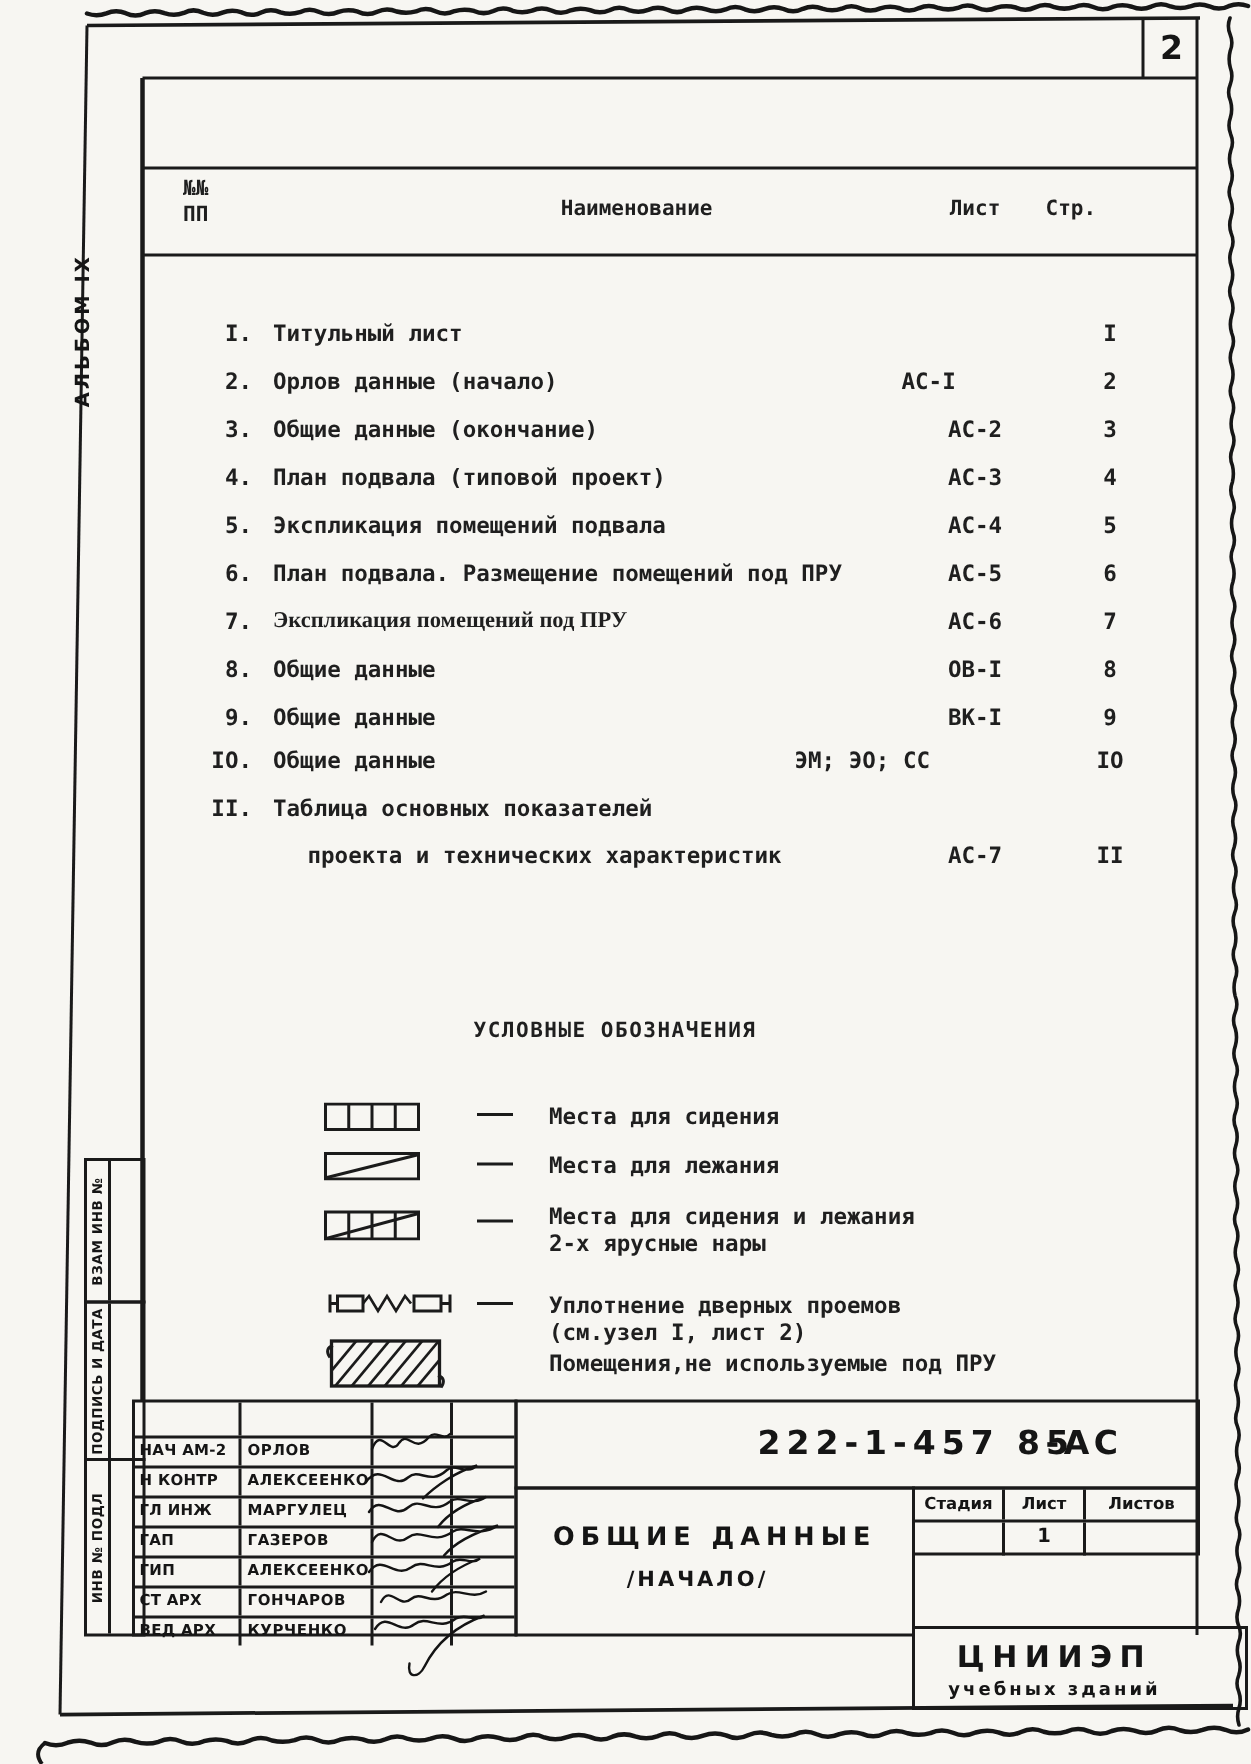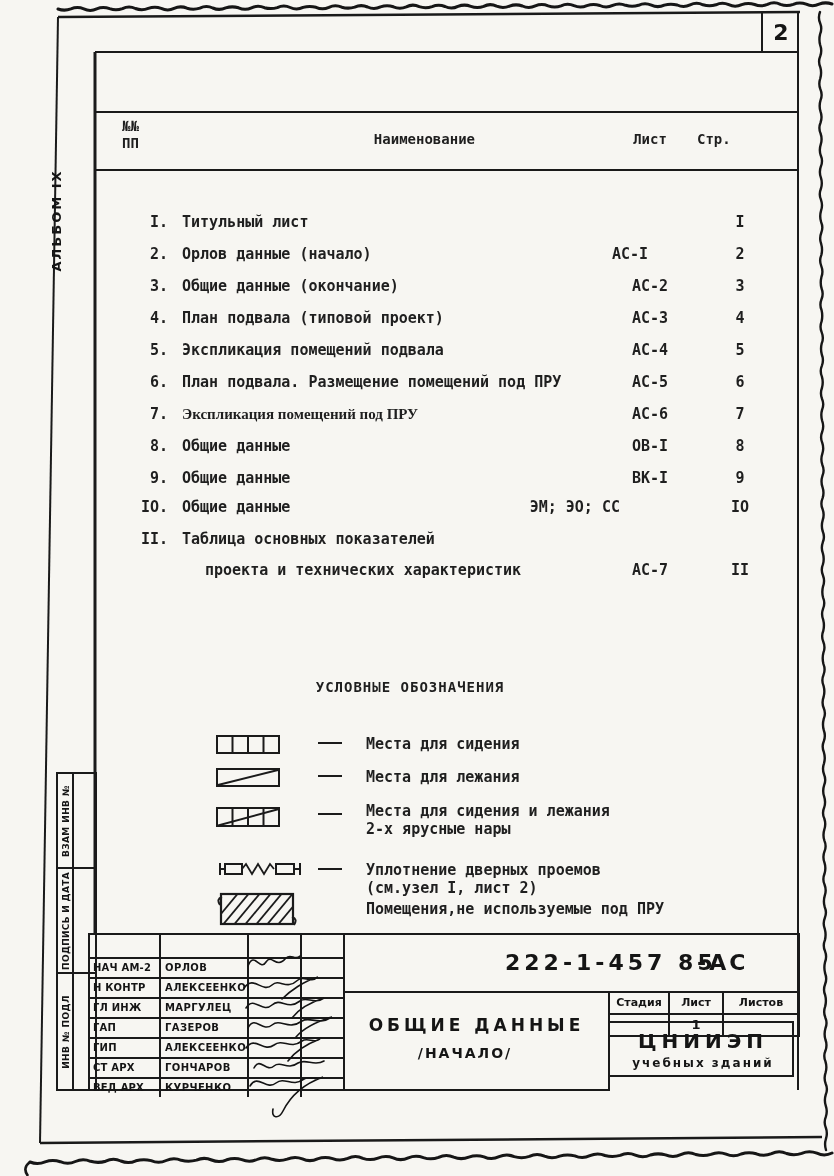--- a/index.html
+++ b/index.html
@@ -66,21 +66,21 @@
 
   <div class="abs tw" style="left:110px;top:211px;width:688px;height:22px;">
     <span class="num-cell">I.</span>
     <span class="abs" style="left:72px;">Титульный лист</span>
     <span class="abs" style="left:600px;width:60px;text-align:center;">I</span>
   </div>
 
   <div class="abs tw" style="left:110px;top:243px;width:688px;height:22px;">
     <span class="num-cell">2.</span>
     <span class="abs" style="left:72px;">Орлов данные (начало)</span>
-    <span class="abs" style="left:465px;width:110px;text-align:center;">АС-I</span>
+    <span class="abs" style="left:491px;width:110px;">АС-I</span>
     <span class="abs" style="left:600px;width:60px;text-align:center;">2</span>
   </div>
 
   <div class="abs tw" style="left:110px;top:275px;width:688px;height:22px;">
     <span class="num-cell">3.</span>
     <span class="abs" style="left:72px;">Общие данные (окончание)</span>
     <span class="abs" style="left:485px;width:110px;text-align:center;">АС-2</span>
     <span class="abs" style="left:600px;width:60px;text-align:center;">3</span>
   </div>
 
@@ -301,21 +301,21 @@
       <div class="hand" style="box-sizing:border-box;width:54px;font-size:11px;text-align:center;line-height:19px;border-left:2px solid #1a1a1a;">Лист</div>
       <div class="hand" style="box-sizing:border-box;flex:1;font-size:11px;text-align:center;line-height:19px;border-left:2px solid #1a1a1a;">Листов</div>
     </div>
     <div style="display:flex;height:22px;border-top:2px solid #1a1a1a;">
       <div style="box-sizing:border-box;width:58px;"></div>
       <div class="hand" style="box-sizing:border-box;width:54px;font-size:13px;text-align:center;line-height:20px;border-left:2px solid #1a1a1a;">1</div>
       <div style="box-sizing:border-box;flex:1;border-left:2px solid #1a1a1a;"></div>
     </div>
   </div>
 
-  <div class="abs cellbox" style="left:608px;top:1021px;width:186px;height:56px;">
+  <div class="abs cellbox" style="left:608px;top:1084px;width:224px;height:56px;">
     <div class="abs hand" style="left:0;top:6px;width:186px;text-align:center;font-size:20px;letter-spacing:5px;font-weight:600;">ЦНИИЭП</div>
     <div class="abs hand" style="left:0;top:33px;width:186px;text-align:center;font-size:12px;letter-spacing:2px;font-weight:600;">учебных зданий</div>
   </div>
 
   <svg id="torn-svg" class="abs" style="left:0;top:0;pointer-events:none;" width="834" height="1176" viewBox="0 0 834 1176">
       <path d="M58,9 Q64.5,11.3 70.9,8.9 Q77.3,6.3 83.8,8.8 Q90.3,12.0 96.7,8.8 Q103.1,6.2 109.6,8.7 Q116.1,11.0 122.5,8.6 Q128.9,5.3 135.4,8.5 Q141.9,11.1 148.3,8.4 Q154.7,6.1 161.2,8.3 Q167.7,11.5 174.1,8.3 Q180.5,5.5 187.0,8.2 Q193.5,10.2 199.9,8.1 Q206.3,4.9 212.8,8.0 Q219.3,10.8 225.7,7.9 Q232.1,5.9 238.6,7.8 Q245.1,10.9 251.5,7.8 Q257.9,4.8 264.4,7.7 Q270.9,9.4 277.3,7.6 Q283.7,4.5 290.2,7.5 Q296.7,10.5 303.1,7.4 Q309.5,5.5 316.0,7.3 Q322.5,10.2 328.9,7.3 Q335.3,4.1 341.8,7.2 Q348.3,9.1 354.7,7.1 Q361.1,4.2 367.6,7.0 Q374.1,10.1 380.5,6.9 Q386.9,4.7 393.4,6.8 Q399.9,9.5 406.3,6.8 Q412.7,3.5 419.2,6.7 Q425.7,8.9 432.1,6.6 Q438.5,3.9 445.0,6.5 Q451.5,9.7 457.9,6.4 Q464.3,3.9 470.8,6.3 Q477.3,8.8 483.7,6.3 Q490.1,3.0 496.6,6.2 Q503.1,8.7 509.5,6.1 Q515.9,3.7 522.4,6.0 Q528.9,9.1 535.3,5.9 Q541.7,3.2 548.2,5.8 Q554.7,8.0 561.1,5.8 Q567.5,2.6 574.0,5.7 Q580.5,8.4 586.9,5.6 Q593.3,3.5 599.8,5.5 Q606.3,8.6 612.7,5.4 Q619.1,2.5 625.6,5.3 Q632.1,7.2 638.5,5.3 Q644.9,2.2 651.4,5.2 Q657.9,8.1 664.3,5.1 Q670.7,3.3 677.2,5.0 Q683.7,7.9 690.1,4.9 Q696.5,1.8 703.0,4.8 Q709.5,6.7 715.9,4.8 Q722.3,1.8 728.8,4.7 Q735.3,7.7 741.7,4.6 Q748.1,2.5 754.6,4.5 Q761.1,7.2 767.5,4.4 Q773.9,1.2 780.4,4.3 Q786.9,6.5 793.3,4.3 Q799.7,1.6 806.2,4.2 Q812.7,7.3 819.1,4.1 Q825.5,1.7 832.0,4.0" fill="none" stroke="#161616" stroke-width="3" stroke-linecap="round"></path>
       <path d="M820,12 Q817.8,17.5 820.1,23.0 Q822.4,28.6 820.1,34.1 Q818.7,39.6 820.2,45.1 Q822.3,50.7 820.2,56.2 Q817.9,61.7 820.3,67.2 Q821.9,72.8 820.3,78.3 Q818.3,83.8 820.4,89.3 Q822.8,94.9 820.5,100.4 Q818.8,105.9 820.5,111.4 Q822.5,117.0 820.6,122.5 Q818.2,128.0 820.6,133.5 Q822.5,139.0 820.7,144.6 Q818.9,150.1 820.8,155.6 Q823.2,161.1 820.8,166.7 Q818.9,172.2 820.9,177.7 Q822.7,183.2 820.9,188.8 Q818.6,194.3 821.0,199.8 Q823.0,205.3 821.0,210.9 Q819.4,216.4 821.1,221.9 Q823.5,227.4 821.2,233.0 Q819.1,238.5 821.2,244.0 Q822.8,249.5 821.3,255.1 Q819.0,260.6 821.3,266.1 Q823.5,271.6 821.4,277.2 Q820.0,282.7 821.5,288.2 Q823.8,293.7 821.5,299.3 Q819.3,304.8 821.6,310.3 Q822.9,315.8 821.6,321.4 Q819.4,326.9 821.7,332.4 Q824.0,337.9 821.7,343.5 Q820.3,349.0 821.8,354.5 Q824.0,360.0 821.9,365.6 Q819.6,371.1 821.9,376.6 Q823.5,382.1 822.0,387.7 Q819.9,393.2 822.0,398.7 Q824.4,404.2 822.1,409.7 Q820.5,415.3 822.2,420.8 Q824.2,426.3 822.2,431.8 Q819.9,437.4 822.3,442.9 Q824.1,448.4 822.3,453.9 Q820.4,459.5 822.4,465.0 Q824.8,470.5 822.4,476.0 Q820.6,481.6 822.5,487.1 Q824.4,492.6 822.6,498.1 Q820.2,503.7 822.6,509.2 Q824.6,514.7 822.7,520.2 Q821.0,525.8 822.7,531.3 Q825.1,536.8 822.8,542.3 Q820.8,547.9 822.9,553.4 Q824.5,558.9 822.9,564.4 Q820.6,570.0 823.0,575.5 Q825.1,581.0 823.0,586.5 Q821.6,592.1 823.1,597.6 Q825.4,603.1 823.1,608.6 Q821.0,614.2 823.2,619.7 Q824.6,625.2 823.3,630.7 Q821.0,636.3 823.3,641.8 Q825.6,647.3 823.4,652.8 Q822.0,658.3 823.4,663.9 Q825.7,669.4 823.5,674.9 Q821.2,680.4 823.6,686.0 Q825.1,691.5 823.6,697.0 Q821.5,702.5 823.7,708.1 Q826.1,713.6 823.7,719.1 Q822.2,724.6 823.8,730.2 Q825.9,735.7 823.8,741.2 Q821.5,746.7 823.9,752.3 Q825.6,757.8 824.0,763.3 Q822.0,768.8 824.0,774.3 Q826.4,779.9 824.1,785.4 Q822.3,790.9 824.1,796.4 Q826.0,802.0 824.2,807.5 Q821.8,813.0 824.3,818.5 Q826.2,824.1 824.3,829.6 Q822.6,835.1 824.4,840.6 Q826.8,846.2 824.4,851.7 Q822.4,857.2 824.5,862.7 Q826.2,868.3 824.5,873.8 Q822.2,879.3 824.6,884.8 Q826.7,890.3 824.7,895.9 Q823.1,901.4 824.7,906.9 Q827.1,912.4 824.8,918.0 Q822.6,923.5 824.8,929.0 Q826.3,934.5 824.9,940.1 Q822.6,945.6 825.0,951.1 Q827.2,956.6 825.0,962.2 Q823.7,967.7 825.1,973.2 Q827.3,978.7 825.1,984.3 Q822.9,989.8 825.2,995.3 Q826.6,1000.8 825.2,1006.4 Q823.1,1011.9 825.3,1017.4 Q827.7,1022.9 825.4,1028.5 Q823.8,1034.0 825.4,1039.5 Q827.5,1045.0 825.5,1050.6 Q823.1,1056.1 825.5,1061.6 Q827.2,1067.1 825.6,1072.7 Q823.6,1078.2 825.7,1083.7 Q828.1,1089.2 825.7,1094.8 Q824.0,1100.3 825.8,1105.8 Q827.7,1111.3 825.8,1116.9 Q823.5,1122.4 825.9,1127.9 Q827.8,1133.4 825.9,1139.0 Q824.2,1144.5 826.0,1150.0" fill="none" stroke="#161616" stroke-width="2.4" stroke-linecap="round"></path>
       <path d="M30,1162 Q37.6,1165.0 45.1,1161.8 Q52.7,1159.3 60.3,1161.7 Q67.9,1165.1 75.4,1161.5 Q82.9,1158.2 90.5,1161.3 Q98.1,1163.5 105.7,1161.2 Q113.2,1157.6 120.8,1161.0 Q128.4,1164.2 135.9,1160.8 Q143.5,1158.6 151.1,1160.6 Q158.7,1164.0 166.2,1160.5 Q173.7,1157.0 181.3,1160.3 Q188.9,1162.2 196.5,1160.1 Q204.0,1156.7 211.6,1160.0 Q219.2,1163.3 226.7,1159.8 Q234.3,1157.5 241.8,1159.6 Q249.5,1162.8 257.0,1159.5 Q264.5,1155.9 272.1,1159.3 Q279.7,1161.6 287.2,1159.1 Q294.8,1155.9 302.4,1158.9 Q310.0,1162.4 317.5,1158.8 Q325.0,1156.2 332.6,1158.6 Q340.2,1161.5 347.8,1158.4 Q355.3,1154.8 362.9,1158.3 Q370.5,1160.9 378.0,1158.1 Q385.6,1155.2 393.2,1157.9 Q400.8,1161.4 408.3,1157.8 Q415.8,1154.8 423.4,1157.6 Q431.0,1160.2 438.6,1157.4 Q446.1,1153.7 453.7,1157.2 Q461.3,1160.1 468.8,1157.1 Q476.4,1154.5 484.0,1156.9 Q491.6,1160.4 499.1,1156.7 Q506.6,1153.5 514.2,1156.6 Q521.8,1158.8 529.4,1156.4 Q536.9,1152.8 544.5,1156.2 Q552.1,1159.4 559.6,1156.1 Q567.2,1153.8 574.8,1155.9 Q582.4,1159.3 589.9,1155.7 Q597.4,1152.3 605.0,1155.5 Q612.6,1157.5 620.2,1155.4 Q627.7,1151.9 635.3,1155.2 Q642.9,1158.5 650.4,1155.0 Q658.0,1152.8 665.5,1154.9 Q673.2,1158.1 680.7,1154.7 Q688.2,1151.1 695.8,1154.5 Q703.4,1156.7 710.9,1154.4 Q718.5,1151.1 726.1,1154.2 Q733.7,1157.6 741.2,1154.0 Q748.7,1151.5 756.3,1153.8 Q763.9,1156.8 771.5,1153.7 Q779.0,1150.0 786.6,1153.5 Q794.2,1156.0 801.7,1153.3 Q809.3,1150.3 816.9,1153.2 Q824.5,1156.7 832.0,1153.0" fill="none" stroke="#161616" stroke-width="3" stroke-linecap="round"></path>
       <path d="M30,1162 q-8,6 -2,14" fill="none" stroke="#161616" stroke-width="2.6"></path>
     </svg>

